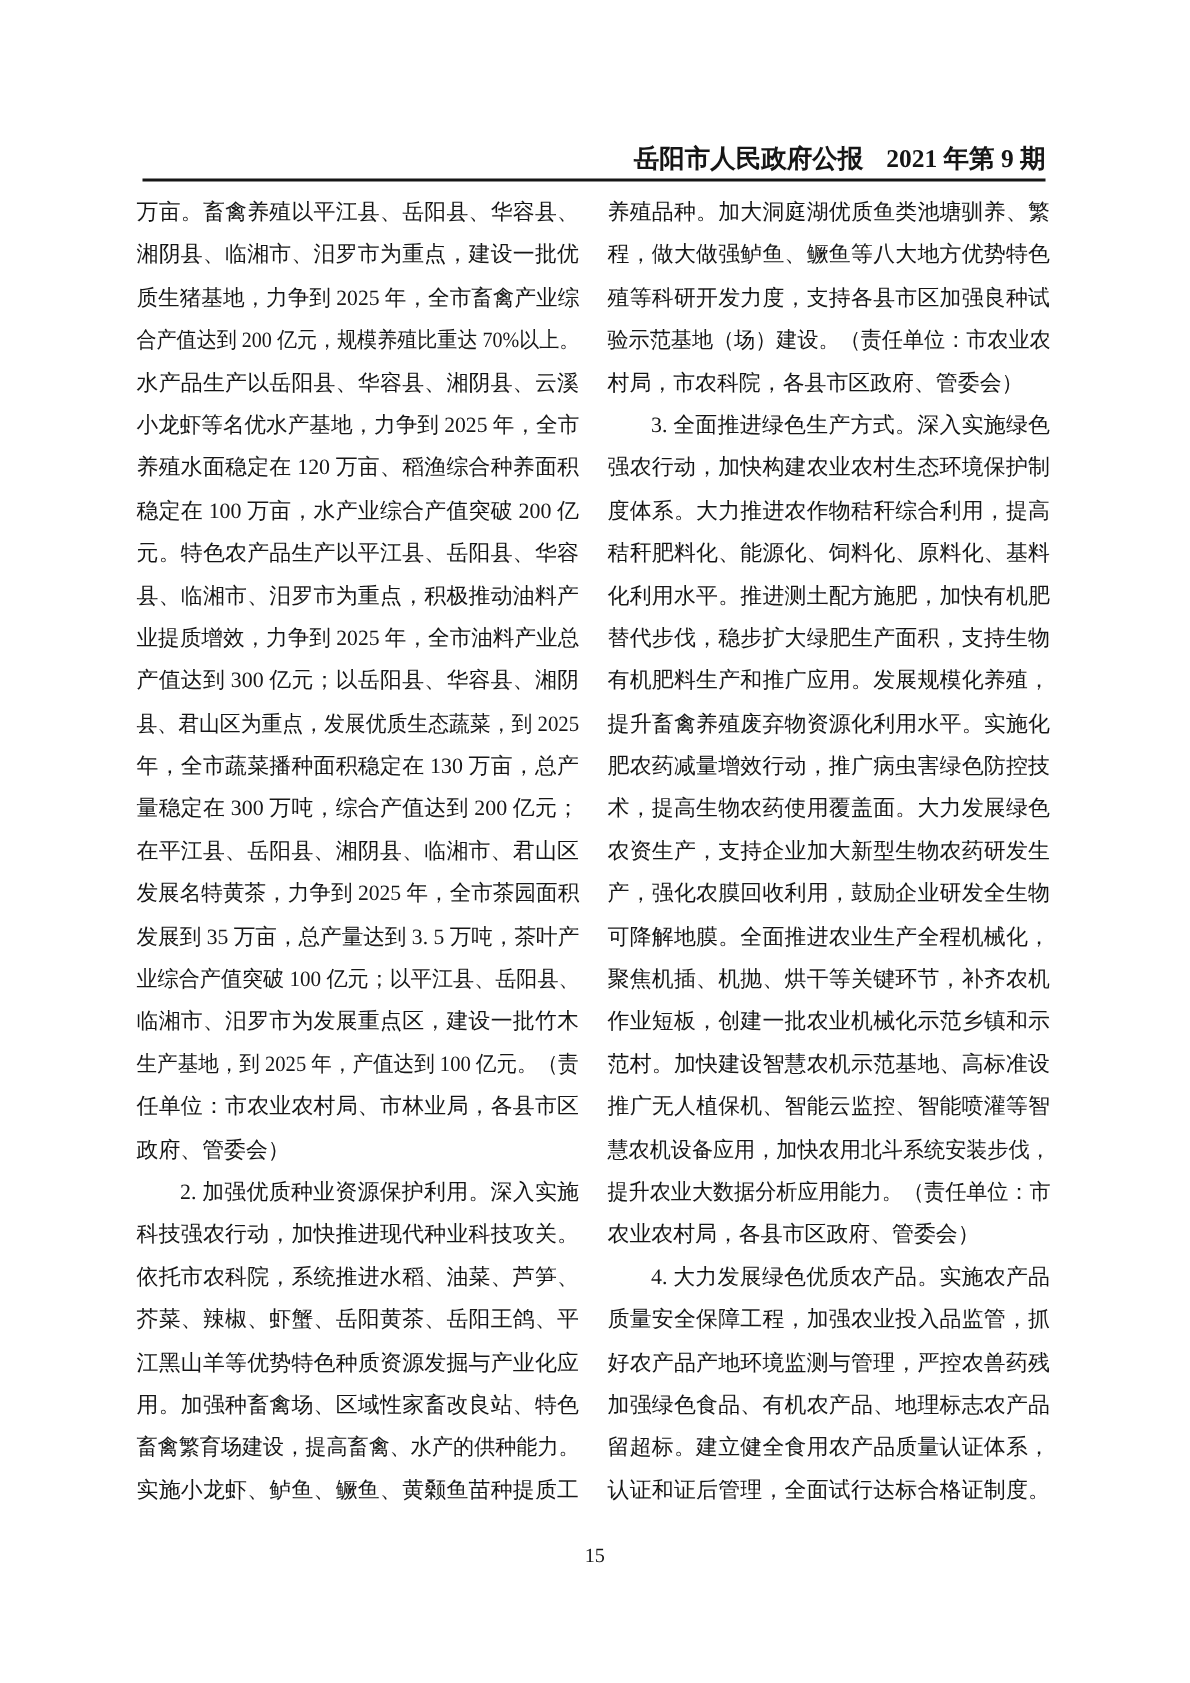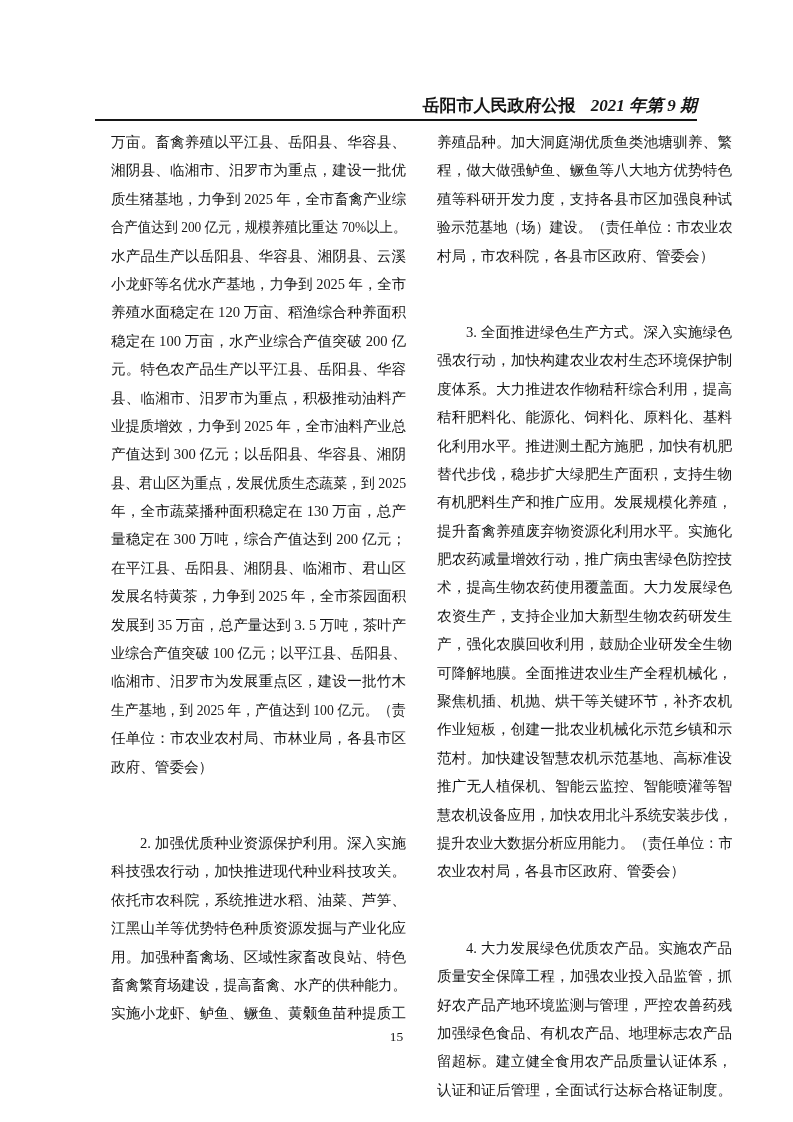--- a/index.html
+++ b/index.html
@@ -14,39 +14,39 @@
     position:relative;
     font-family:"Liberation Serif","DejaVu Serif",serif;
     color:var(--ink);
   }
   .page{position:absolute;inset:0;}
   .header{
     position:absolute;top:96px;right:96px;
     font-size:17px;font-weight:700;line-height:20px;
     white-space:nowrap;
   }
-  .header .issue{margin-left:.9em;font-style:italic;}
+  .header .issue{margin-left:.9em;}
   .rule{
     position:absolute;top:119px;left:95px;width:602px;height:2px;
     background:var(--rule);
   }
   .columns{
-    position:absolute;top:128px;left:111px;width:603px;
-    display:flex;gap:31px;
+    position:absolute;top:128px;left:91px;width:603px;
+    display:flex;gap:19px;
   }
   .col{width:295px;}
   .line{
     font-size:14.6px;
     height:28.4px;line-height:28.4px;
     text-align:justify;
     -webkit-text-align-last:justify;
     text-align-last:justify;
     overflow:visible;
   }
-  .line.indent{padding-left:29px;margin-top:48px;}
+  .line.indent{padding-left:29px;}
   .line.end{
     text-align:left;
     -webkit-text-align-last:left;
     text-align-last:left;
   }
   .pagenum{
     position:absolute;top:1029px;left:0;width:100%;
     text-align:center;font-size:13.5px;line-height:16px;
   }
 </style>
@@ -79,20 +79,21 @@
         <div class="line justify" style="white-space: nowrap; transform-origin: 0px 50%; transform: scaleX(0.986622);">发展名特黄茶，力争到 2025 年，全市茶园面积</div>
         <div class="line justify" style="white-space: nowrap; transform-origin: 0px 50%; transform: scaleX(0.986622);">发展到 35 万亩，总产量达到 3. 5 万吨，茶叶产</div>
         <div class="line justify" style="white-space: nowrap; transform-origin: 0px 50%; transform: scaleX(0.964052);">业综合产值突破 100 亿元；以平江县、岳阳县、</div>
         <div class="line justify" style="">临湘市、汨罗市为发展重点区，建设一批竹木</div>
         <div class="line justify" style="white-space: nowrap; transform-origin: 0px 50%; transform: scaleX(0.93949);">生产基地，到 2025 年，产值达到 100 亿元。（责</div>
         <div class="line justify" style="">任单位：市农业农村局、市林业局，各县市区</div>
         <div class="line end" style="">政府、管委会）</div>
         <div class="line indent" style="">2. 加强优质种业资源保护利用。深入实施</div>
         <div class="line justify" style="">科技强农行动，加快推进现代种业科技攻关。</div>
         <div class="line justify" style="">依托市农科院，系统推进水稻、油菜、芦笋、</div>
+        <div class="line justify" style="">芥菜、辣椒、虾蟹、岳阳黄茶、岳阳王鸽、平</div>
         <div class="line justify" style="">江黑山羊等优势特色种质资源发掘与产业化应</div>
         <div class="line justify" style="">用。加强种畜禽场、区域性家畜改良站、特色</div>
         <div class="line justify" style="white-space: nowrap; transform-origin: 0px 50%; transform: scaleX(0.964052);">畜禽繁育场建设，提高畜禽、水产的供种能力。</div>
         <div class="line justify" style="">实施小龙虾、鲈鱼、鳜鱼、黄颡鱼苗种提质工</div>
       </div>
     <div class="col">
         <div class="line justify" style="">养殖品种。加大洞庭湖优质鱼类池塘驯养、繁</div>
         <div class="line justify" style="">程，做大做强鲈鱼、鳜鱼等八大地方优势特色</div>
         <div class="line justify" style="">殖等科研开发力度，支持各县市区加强良种试</div>
         <div class="line justify" style="white-space: nowrap; transform-origin: 0px 50%; transform: scaleX(0.964052);">验示范基地（场）建设。（责任单位：市农业农</div>

